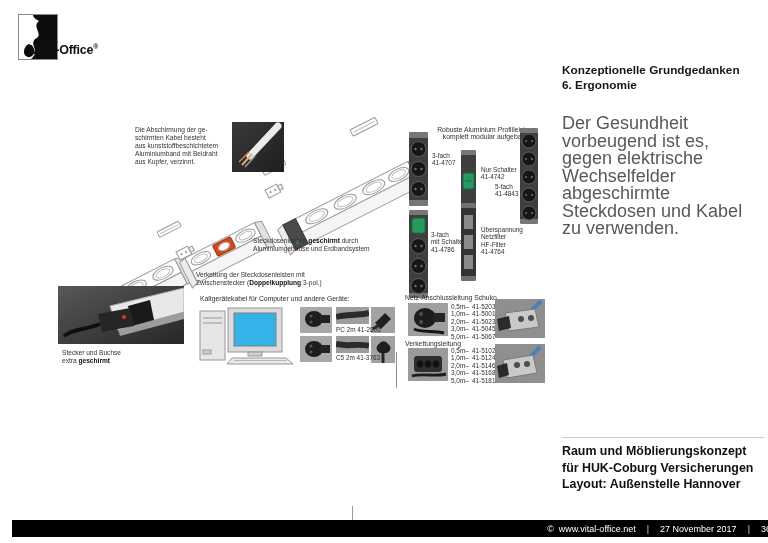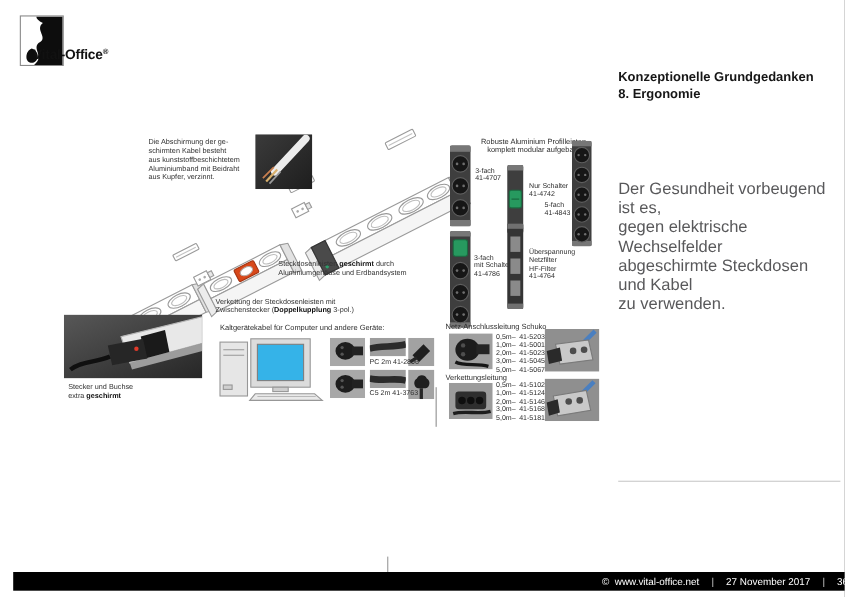--- a/index.html
+++ b/index.html
@@ -9,21 +9,21 @@
   .pre{white-space:pre-line;}
   .prex{white-space:pre;}
 
   
   .logo-box{left:18px;top:14px;width:38px;height:44px;border:1px solid #8a8a8a;background:#fff;}
   .brand{left:30px;top:43px;font-size:12.5px;font-weight:bold;letter-spacing:-0.2px;color:#111;}
   .brand sup{font-size:7px;}
 
   
   .heading{left:562px;top:63px;font-size:11.8px;font-weight:bold;line-height:15px;color:#161616;}
-  .bodytext{left:562px;top:115px;width:195px;font-size:15px;line-height:17.5px;color:#58585a;margin-top:48px;}
+  .bodytext{left:562px;top:115px;width:195px;font-size:18px;line-height:17.5px;color:#58585a;}
   .rule-right{left:562px;top:437px;width:202px;height:1px;background:#c9c9c9;}
   .project{left:562px;top:443px;font-size:12.4px;font-weight:bold;line-height:16.5px;color:#101010;}
 
   
   .footer-bar{left:0;top:520px;width:768px;height:17px;background:#000;display:flex;align-items:center;
               justify-content:flex-end;gap:11px;padding-right:9px;box-sizing:border-box;
               font-size:9px;color:#fff;margin-left:12px;}
   .footer-bar .sep{color:#cfcfcf;}
   .tick-a{left:352px;top:506px;width:1px;height:14px;background:#9a9a9a;}
   .tick-b{left:396px;top:352px;width:1px;height:36px;background:#8f8f8f;}
@@ -46,26 +46,29 @@
 
   <div class="abs logo-box">
     <svg width="38" height="44" viewBox="0 0 38 44">
       <path d="M 14,0 H 38 V 44 H 12 C 22,36 10,30 16,24 C 26,20 12,12 20,6 C 16,4 14,2 14,0 Z" fill="#0d0d0d"></path>
       <path d="M 10,29 C 15,31 17,36 14,40 C 11,44 5,42 5,37 C 5,33 7,30 10,29 Z" fill="#0d0d0d"></path>
     </svg>
   </div>
   <div class="abs brand"><span>Vital-Office</span><sup>®</sup></div>
 
   <div class="abs heading pre">Konzeptionelle Grundgedanken
-8. Ergonomie</div>
+6. Ergonomie</div>
   <div class="abs bodytext pre">Der Gesundheit vorbeugend ist es,
 gegen elektrische Wechselfelder
 abgeschirmte Steckdosen und Kabel
 zu verwenden.</div>
   <div class="abs rule-right"></div>
+  <div class="abs project pre">Raum und Möblierungskonzept
+für HUK-Coburg Versicherungen
+Layout: Außenstelle Hannover</div>
 
   <svg class="abs" style="left:40px;top:108px" width="420" height="250" viewBox="0 0 420 250">
     <g stroke="#9a9a9a" fill="#ffffff" stroke-width="1">
 
       <g transform="translate(50,194) rotate(-27)">
         <polygon points="-7,2 0,0 0,28 -7,30" fill="#ececec"></polygon>
         <rect x="0" y="0" width="95" height="15"></rect>
         <rect x="0" y="15" width="95" height="13" fill="#f5f5f5"></rect>
         <polygon points="95,0 102,2 102,30 95,28" fill="#e2e2e2"></polygon>
         <ellipse cx="18" cy="7.5" rx="11" ry="5.5"></ellipse>

